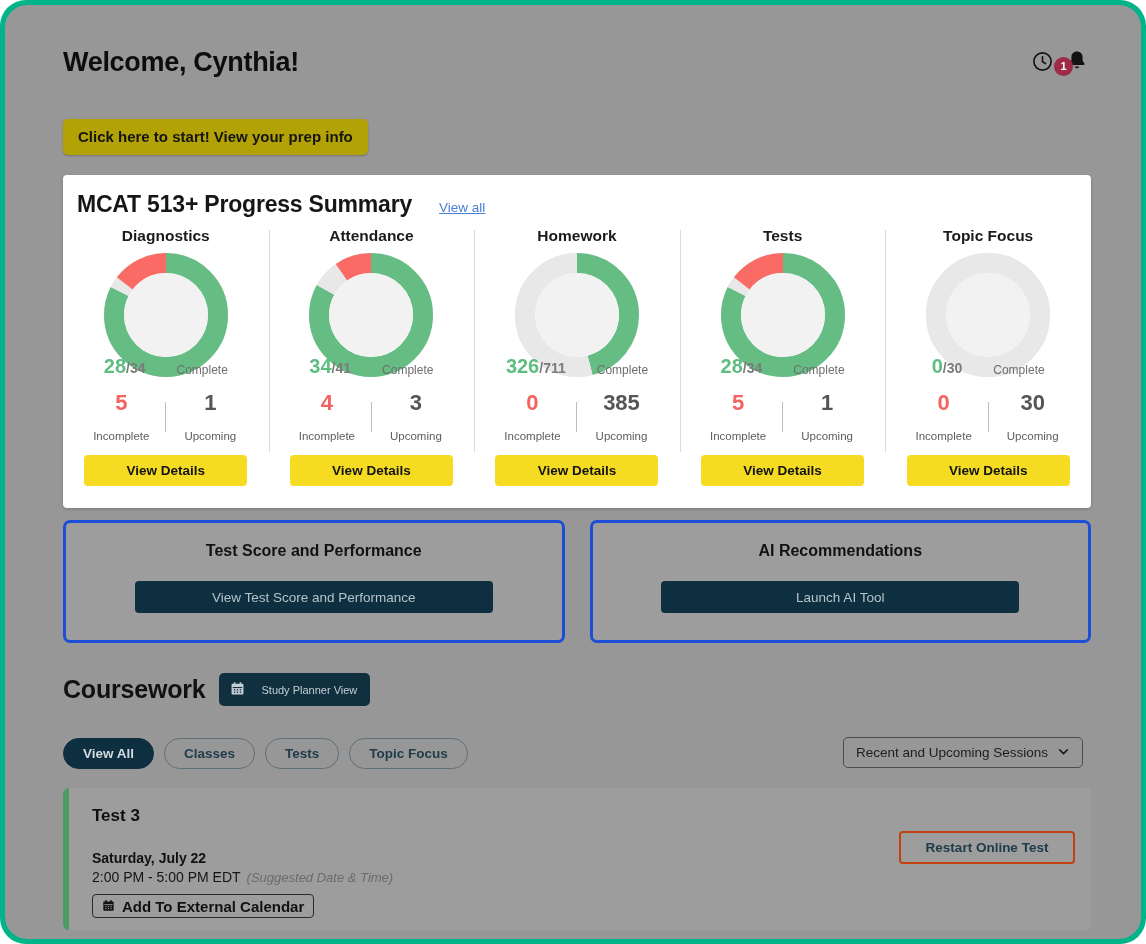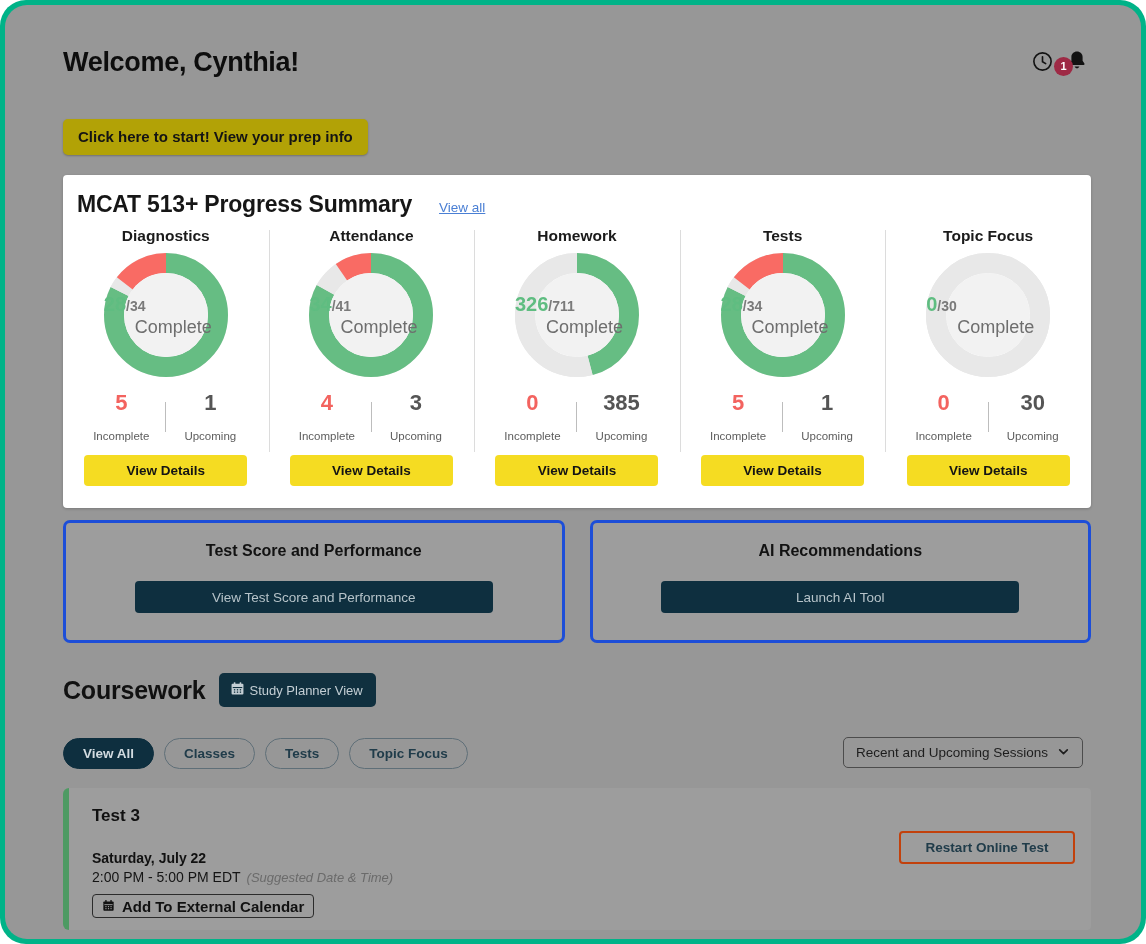--- a/index.html
+++ b/index.html
@@ -79,26 +79,26 @@
     content: ""; position: absolute; left: 0; top: 3px;
     width: 1px; height: 222px; background: #dcdcdc;
   }
   .pc-col-title { font-size: 15.5px; font-weight: 700; color: #1b1b1b; margin-bottom: 8px; }
 
   
   .donut { position: relative; width: 124px; height: 124px; }
   .donut svg { display: block; transform: rotate(-90deg); }
   .donut-center {
     position: absolute; inset: 0;
-    display: flex; flex-direction: column; align-items: flex-start; justify-content: center;
+    display: flex; align-items: flex-end; justify-content: center;
     line-height: 1.12;
   }
   .dc-num { font-size: 20px; font-weight: 700; color: #5fbd81; }
   .dc-den { font-size: 14px; font-weight: 600; color: #7a7a7a; }
-  .dc-lbl { font-size: 18px; color: #6e6e6e; margin-top: 1px; margin-left: 31px; }
+  .dc-lbl { font-size: 12px; color: #6e6e6e; margin-top: 1px; margin-left: 31px; }
 
   .pc-stats { display: flex; align-items: center; margin-top: 14px; }
   .stat { display: flex; flex-direction: column; align-items: center; min-width: 84px; }
   .stat-val { font-size: 22px; font-weight: 700; line-height: 1.05; }
   .stat-val.red { color: #f3635f; }
   .stat-val.gray { color: #555; }
   .stat-lbl { font-size: 11.5px; color: #5d5d5d; margin-top: 16px; }
   .stat-div { width: 1px; height: 30px; background: #bdbdbd; margin: 0 2px; }
 
   .details-btn {
@@ -129,23 +129,23 @@
 
   
   .cw-head {
     position: absolute; left: 58px; top: 668px;
     display: flex; align-items: center; gap: 14px;
   }
   .cw-title { font-size: 25px; font-weight: 700; color: #111; letter-spacing: -0.2px; }
   .planner-btn {
     background: #10303f; color: #c3ced4;
     border: none; border-radius: 5px; cursor: pointer;
-    font-family: inherit; font-size: 13px;
+    font-family: inherit; font-size: 11px;
     padding: 8px 13px 8px 11px;
-    display: flex; align-items: center; gap: 4px;
+    display: flex; align-items: center; gap: 16px;
   }
 
   .filters {
     position: absolute; left: 58px; top: 733px;
     display: flex; gap: 10px;
   }
   .chip {
     height: 31px; padding: 0 19px; border-radius: 16px;
     font-family: inherit; font-size: 13.5px; font-weight: 700;
     display: flex; align-items: center; cursor: pointer;

